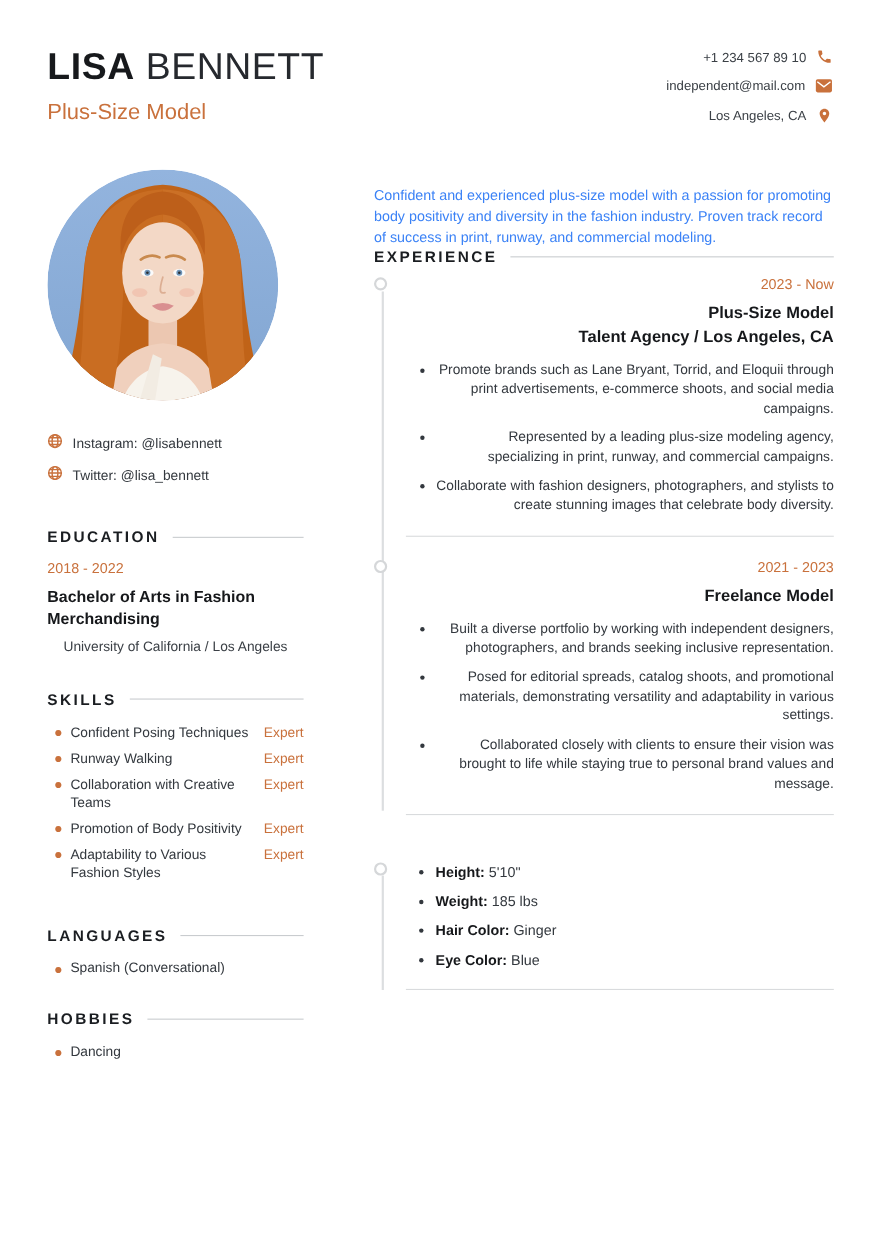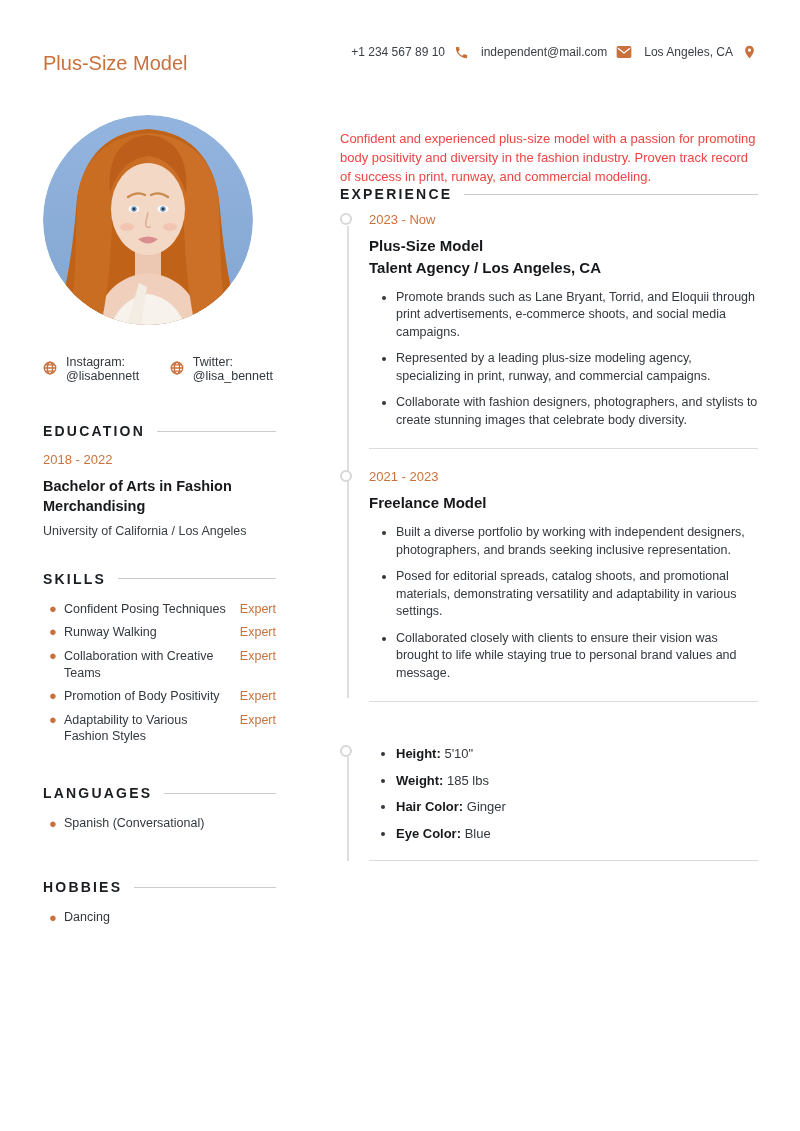--- a/index.html
+++ b/index.html
@@ -9,67 +9,67 @@
     font-family:"Liberation Sans", sans-serif; color:#33383e;
   }
   .page { padding:0 43px; }
 
   
   .header { display:flex; justify-content:space-between; align-items:flex-start; padding-top:42px; }
   .name { font-size:34px; letter-spacing:.5px; color:#17191c; line-height:1.15; }
   .name .first { font-weight:bold; }
   .name .last  { font-weight:normal; color:#26292e; }
   .job-title { margin-top:10px; font-size:20px; color:#c9713c; font-weight:normal; }
-  .contact { display:flex; gap:12px; padding-top:2px; }
+  .contact { display:flex; flex-direction:column; gap:12px; padding-top:2px; }
   .contact-row { display:flex; align-items:center; justify-content:flex-end; gap:9px; font-size:12px; color:#3b4046; }
   .contact-row svg { display:block; }
 
   
   .columns { display:flex; margin-top:40px; }
   .col-left  { width:233px; flex:0 0 233px; }
   .col-right { margin-left:64px; width:418px; flex:0 0 418px; }
 
   
   .sec-head { display:flex; align-items:center; gap:12px; font-size:14px; font-weight:bold;
               letter-spacing:2.2px; color:#1a1d21; }
   .sec-head::after { content:''; flex:1; height:1px; background:#c9cccf; }
 
   
   .photo-wrap { width:210px; height:210px; border-radius:50%; overflow:hidden; }
   .photo-wrap svg { display:block; }
-  .socials { margin-top:30px; display:flex; flex-direction:row; gap:12px; }
+  .socials { margin-top:30px; display:flex; flex-direction:column; gap:12px; }
   .social-row { display:flex; align-items:center; gap:9px; font-size:12.5px; color:#33383e; }
 
   .edu { margin-top:40px; }
   .date-range { margin-top:13px; font-size:13px; color:#c9713c; }
   .degree { margin-top:9px; font-size:14.5px; font-weight:bold; color:#16181b; line-height:1.4; }
-  .school { margin-top:7px; font-size:12.5px; color:#3b4046; }
+  .school { margin-top:7px; font-size:12.5px; color:#3b4046;text-align:center; }
 
   .skills { margin-top:33px; }
   .skill-list { margin-top:14px; display:flex; flex-direction:column; gap:7px; list-style:none; }
   .skill-row { display:flex; align-items:flex-start; font-size:12.5px; line-height:1.3; }
   .skill-dot { color:#c9713c; font-size:13px; width:21px; flex:0 0 21px; text-align:left; padding-left:6px; }
   .skill-name { flex:1; color:#33383e; padding-right:8px; line-height:1.3; }
   .skill-name { display:block; }
   .skill-level { color:#c9713c; flex:0 0 auto; }
 
   .langs { margin-top:41px; }
   .plain-list { margin-top:15px; list-style:none; display:flex; flex-direction:column; gap:8px; }
   .plain-row { display:flex; align-items:flex-start; font-size:12.5px; color:#33383e; }
 
-  .hobbies { margin-top:48px; }
-
-  
-  .summary-text { margin-top:14px; font-size:13px; line-height:1.47; color:#ef4444; }
+  .hobbies { margin-top:30px; }
+
+  
+  .summary-text { margin-top:14px; font-size:13px; line-height:1.47; color:#3b82f6; }
 
   .experience { }
   .timeline { position:relative; margin-top:10px; padding-left:29px; }
   .tl-line { position:absolute; left:7px; top:14px; width:2px; background:#dcdee0; }
   .tl-line.exp { bottom:4px; }
-  .entry { position:relative; }
+  .entry { position:relative;text-align:right; }
   .tl-dot { position:absolute; left:-29px; top:1px; width:12px; height:12px; border:2px solid #d5d7d9;
             border-radius:50%; background:#ffffff; z-index:1; }
   .entry-dates { font-size:13px; color:#c9713c; }
   .entry-title { margin-top:8px; font-size:15px; font-weight:bold; color:#16181b; line-height:1.45; }
   .entry-org   { font-size:15px; font-weight:bold; color:#16181b; line-height:1.45; }
   .bullets { margin-top:10px; padding-left:27px; display:flex; flex-direction:column; gap:9px; }
   .bullets li { font-size:12.5px; line-height:1.4; color:#33383e; }
   .entry-divider { border:none; border-top:1px solid #d9dbdd; margin:19px 0 20px; }
 
   .physical { margin-top:39px; }
@@ -82,20 +82,24 @@
   .phys-label { font-weight:bold; color:#16181b; }
   .phys-divider { border:none; border-top:1px solid #d9dbdd; margin:18px 0 0; }
 </style>
 </head>
 <body>
 
 <div class="page">
 
   <div class="header">
     <div>
+      <div class="name">
+        <span class="first">LISA</span>
+        <span class="last">BENNETT</span>
+      </div>
       <div class="job-title">Plus-Size Model</div>
     </div>
 
     <div class="contact">
       <div class="contact-row">
         <span>+1 234 567 89 10</span>
         <span>
           <svg width="15" height="15" viewBox="0 0 24 24">
               <path fill="#c9713c" d="M6.62 10.79c1.44 2.83 3.76 5.14 6.59 6.59l2.2-2.2c.27-.27.67-.36 1.02-.24 1.12.37 2.33.57 3.57.57.55 0 1 .45 1 1V20c0 .55-.45 1-1 1-9.39 0-17-7.61-17-17 0-.55.45-1 1-1h3.5c.55 0 1 .45 1 1 0 1.25.2 2.45.57 3.57.11.35.03.74-.25 1.02l-2.2 2.2z"></path>
             </svg>

